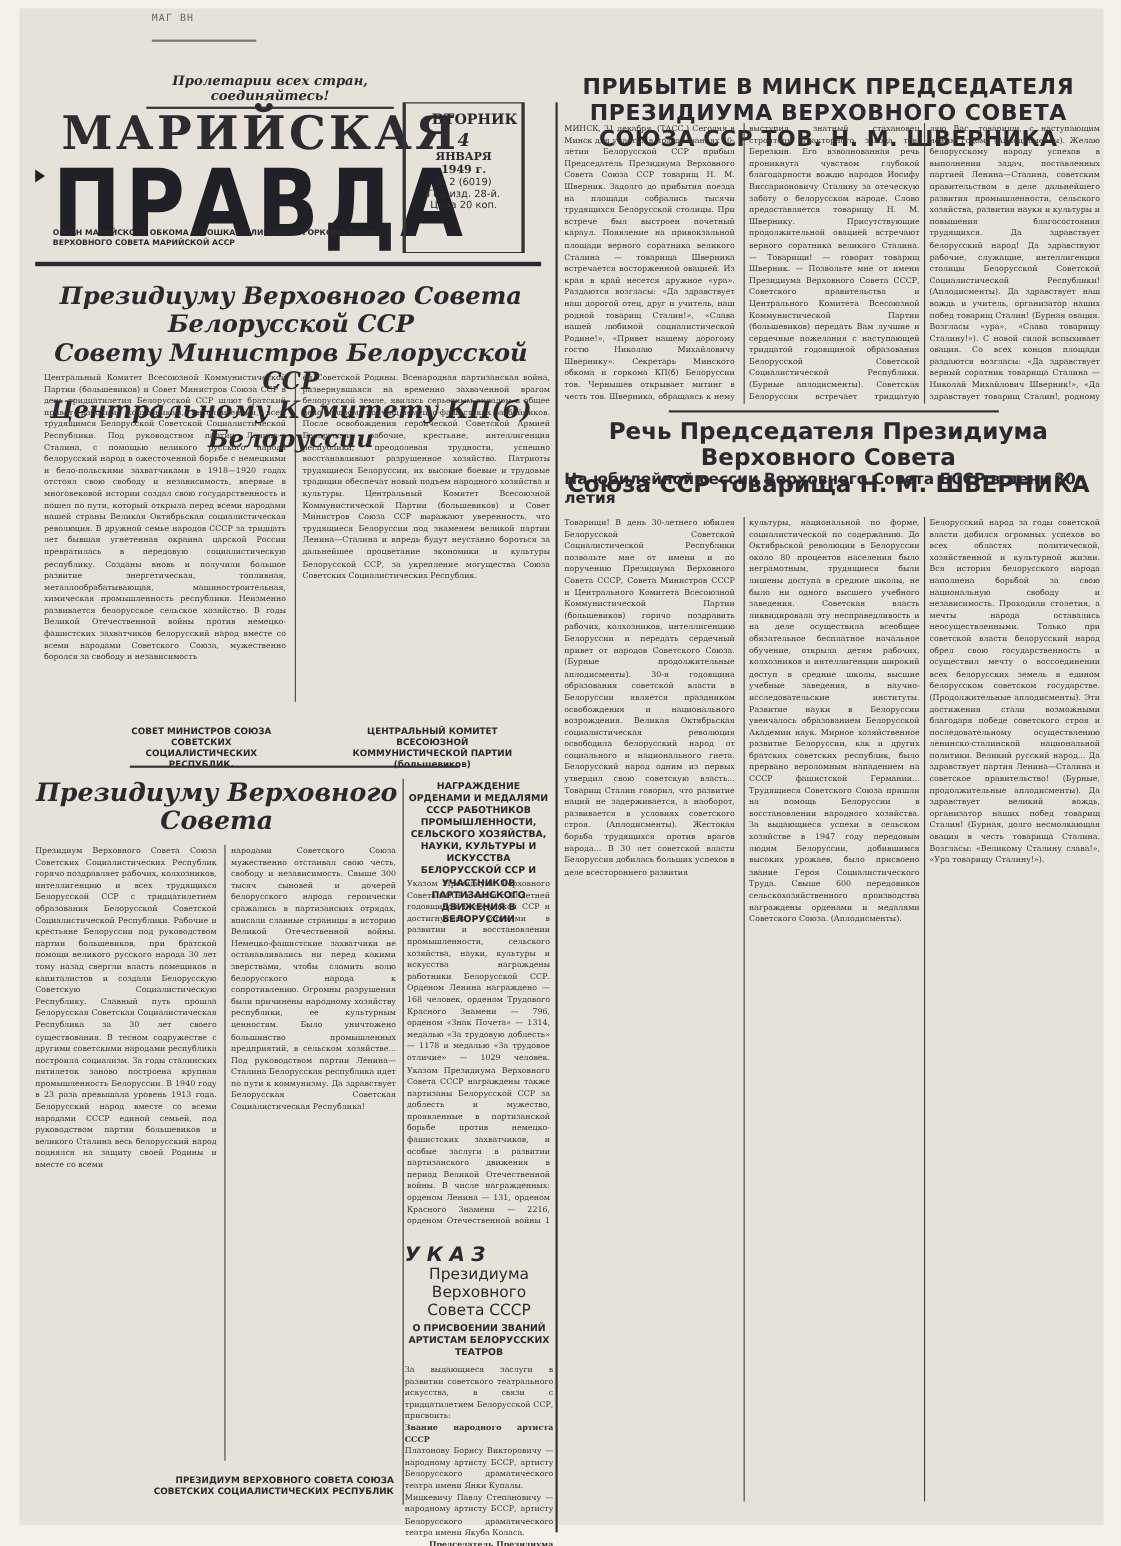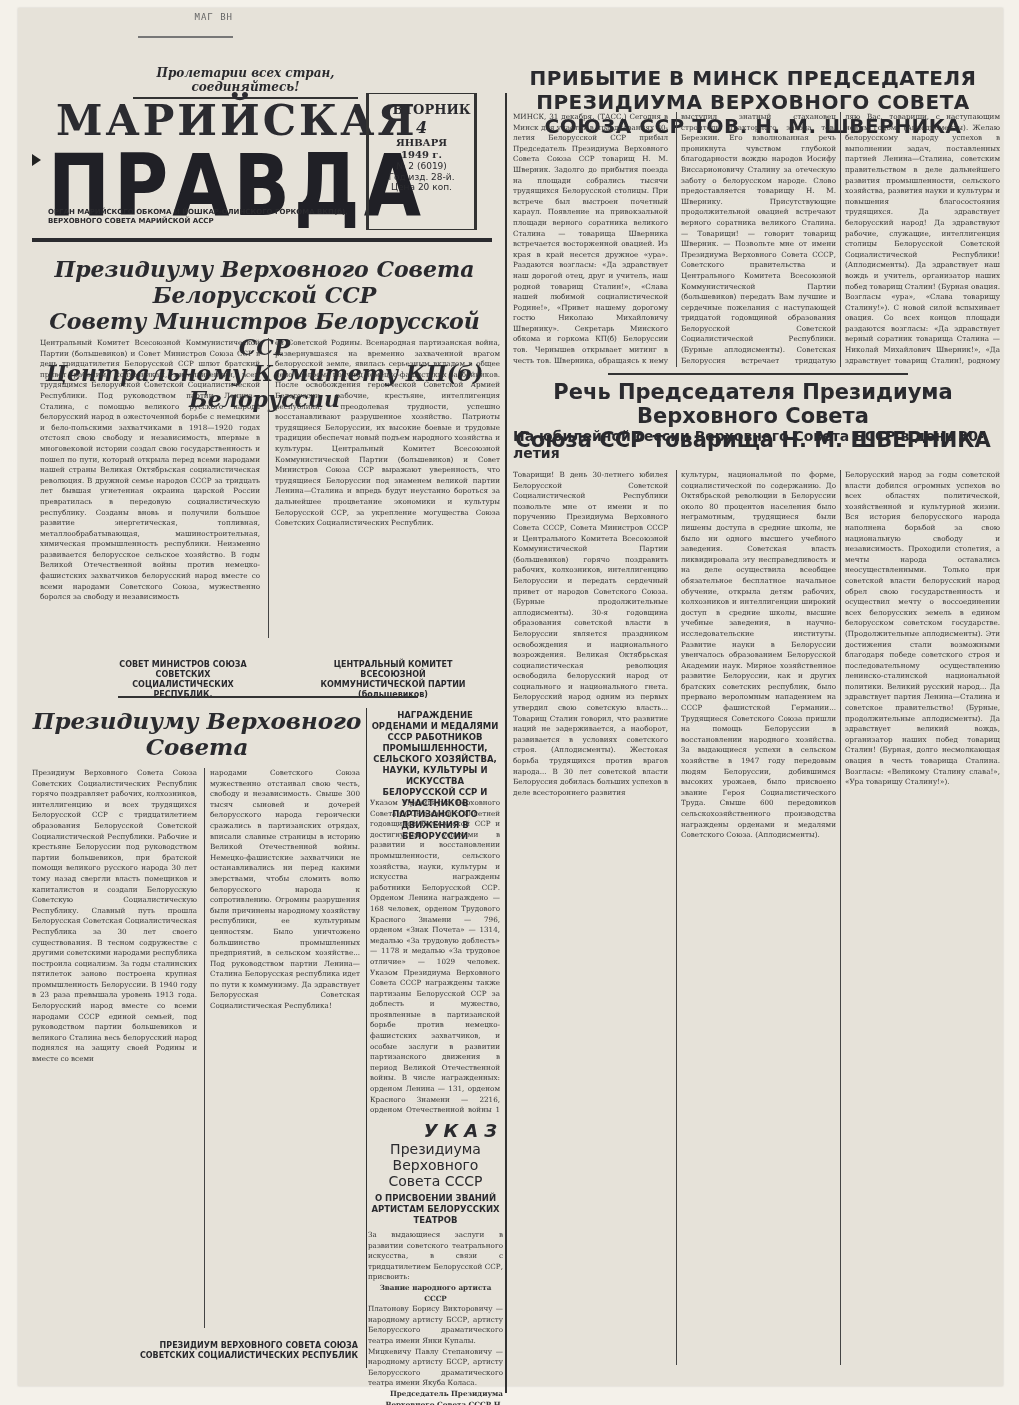--- a/index.html
+++ b/index.html
@@ -8,21 +8,21 @@
     background: #f4f1ea;
     font-family: "DejaVu Serif", serif;
     color: #2a2a2e;
   }
   .page {
     position: absolute; left: 18px; top: 8px; width: 985px; height: 1378px;
     background: #e6e2d9;
     box-shadow: 0 0 2px rgba(0,0,0,.15);
   }
   .abs { position: absolute; }
-  .stamp { left: 120px; top: 4px; font: 9px "DejaVu Sans Mono", monospace; color:#666; letter-spacing:1px;text-align:right; }
+  .stamp { left: 120px; top: 4px; font: 9px "DejaVu Sans Mono", monospace; color:#666; letter-spacing:1px; }
   .stamp .bar { display:block; width:95px; height:2px; background:#777; margin-top:14px; }
   .slogan { left: 115px; top: 58px; width: 225px; font: italic bold 12px "DejaVu Serif", serif; text-align:center; border-bottom: 2px solid #333; padding-bottom: 3px; }
   .mast1 { left: 38px; top: 88px; font: bold 42px "DejaVu Serif", serif; letter-spacing: 3px; color:#2b2b30; }
   .mast2 { left: 30px; top: 128px; font: bold 74px "DejaVu Sans", sans-serif; letter-spacing: 4px; color:#202026; transform: scaleY(1.15); transform-origin: top left; }
   .arrow { left: 14px; top: 146px; width:0; height:0; border-top: 6px solid transparent; border-bottom: 6px solid transparent; border-left: 9px solid #222; }
   .organ { left: 30px; top: 200px; width: 310px; font: bold 7px "DejaVu Sans", sans-serif; text-align:left; line-height: 9px; }
   .datebox { left: 348px; top: 85px; width: 105px; height: 135px; border-left: 3px solid #333; border-right: 3px solid #333; border-top:1px solid #333; border-bottom:1px solid #333; text-align:center; }
   .datebox div { line-height: 1.2; }
   .db-day { font: bold 13px "DejaVu Serif", serif; margin-top: 8px; padding-left: 20px; }
   .db-num { font: italic bold 16px "DejaVu Serif", serif; }
@@ -33,21 +33,21 @@
   .vrule { width: 2px; background:#333; }
   .head-r { font: bold 20px "DejaVu Sans", sans-serif; text-align: center; line-height: 24px; letter-spacing: .5px; }
   .italic-head { font: italic bold 22px "DejaVu Serif", serif; text-align: center; line-height: 26px; }
   .italic-head2 { font: italic bold 23px "DejaVu Serif", serif; text-align: center; line-height: 26px; }
   .speech-head { font: bold 21px "DejaVu Sans", sans-serif; text-align:center; line-height: 24px; }
   .speech-sub { font: bold 14px "DejaVu Sans", sans-serif; text-align:left; line-height: 17px; }
   .sign { font: bold 8px "DejaVu Sans", sans-serif; text-align:center; line-height: 10px; }
   .col { font: 7.2px "DejaVu Serif", serif; line-height: 10.6px; text-align: justify; color:#333; overflow: hidden; }
   .colsep { border-left: 1px solid #444; }
   .award-head { font: bold 8.5px "DejaVu Sans", sans-serif; text-align:center; line-height: 11px; }
-  .ukaz-title { font: italic bold 18px "DejaVu Sans", sans-serif; letter-spacing: 6px; text-align:right; }
+  .ukaz-title { font: italic bold 18px "DejaVu Sans", sans-serif; letter-spacing: 6px; text-align:left;margin-top:10px; }
   .ukaz-sub { font: 14px "DejaVu Sans", sans-serif; text-align:center; line-height: 16px; }
   .ukaz-sub2 { font: bold 8.5px "DejaVu Sans", sans-serif; text-align:center; line-height: 11px; }
   .hr { height: 2px; background:#333; }
 </style>
 </head>
 <body>
 
 <div class="page">
 
   <div class="abs stamp">
@@ -102,21 +102,21 @@
   <div class="abs col" style="left:352px; top:790px; width:130px; height:315px;">Указом Президиума Верховного Совета СССР в связи с 30-летней годовщиной Белорусской ССР и достигнутыми успехами в развитии и восстановлении промышленности, сельского хозяйства, науки, культуры и искусства награждены работники Белорусской ССР. Орденом Ленина награждено — 168 человек, орденом Трудового Красного Знамени — 796, орденом «Знак Почета» — 1314, медалью «За трудовую доблесть» — 1178 и медалью «За трудовое отличие» — 1029 человек. Указом Президиума Верховного Совета СССР награждены также партизаны Белорусской ССР за доблесть и мужество, проявленные в партизанской борьбе против немецко-фашистских захватчиков, и особые заслуги в развитии партизанского движения в период Великой Отечественной войны. В числе награжденных: орденом Ленина — 131, орденом Красного Знамени — 2216, орденом Отечественной войны 1 степени — 1972, орденом Отечественной войны 2 степени — 2677, орденом Красной Звезды — 6785, орденом Славы 3 степени — 1097, медалью «За отвагу» — 8021 и медалью «За боевые заслуги» — 2488 человек. Одновременно Указом Президиума Верховного Совета СССР за выслугу лет и безупречную работу награждены группа учителей школ Белорусской ССР. Награждено орденом Ленина — 122, орденом Трудового Красного Знамени — 92, орденом «Знак Почета» — 118, медалью «За трудовую доблесть» — 326 и медалью «За трудовое отличие» — 322 учителя. (ТАСС).</div>
 
   <div class="abs" style="left:350px; top:1112px; width:135px;">
     <div class="ukaz-title">УКАЗ</div>
     <div class="ukaz-sub">
       <div>Президиума Верховного</div>
       <div>Совета СССР</div>
     </div>
     <div class="ukaz-sub2" style="margin-top:4px;">О ПРИСВОЕНИИ ЗВАНИЙ АРТИСТАМ БЕЛОРУССКИХ ТЕАТРОВ</div>
     <div class="col" style="margin-top:4px;">За выдающиеся заслуги в развитии советского театрального искусства, в связи с тридцатилетием Белорусской ССР, присвоить:</div>
-    <div class="col b" style="font-weight:bold; text-align:center;">Звание народного артиста СССР</div>
+    <div class="col b" style="font-weight:bold; ">Звание народного артиста СССР</div>
     <div class="col">Платонову Борису Викторовичу — народному артисту БССР, артисту Белорусского драматического театра имени Янки Купалы.</div>
     <div class="col">Мицкевичу Павлу Степановичу — народному артисту БССР, артисту Белорусского драматического театра имени Якуба Коласа.</div>
     <div class="col" style="font-weight:bold; text-align:right;">
       <span>Председатель Президиума Верховного Совета СССР</span>
       <span>Н. ШВЕРНИК.</span>
     </div>
 
   </div>
 
   <div class="abs speech-head" style="left:495px; top:372px; width:480px;">

